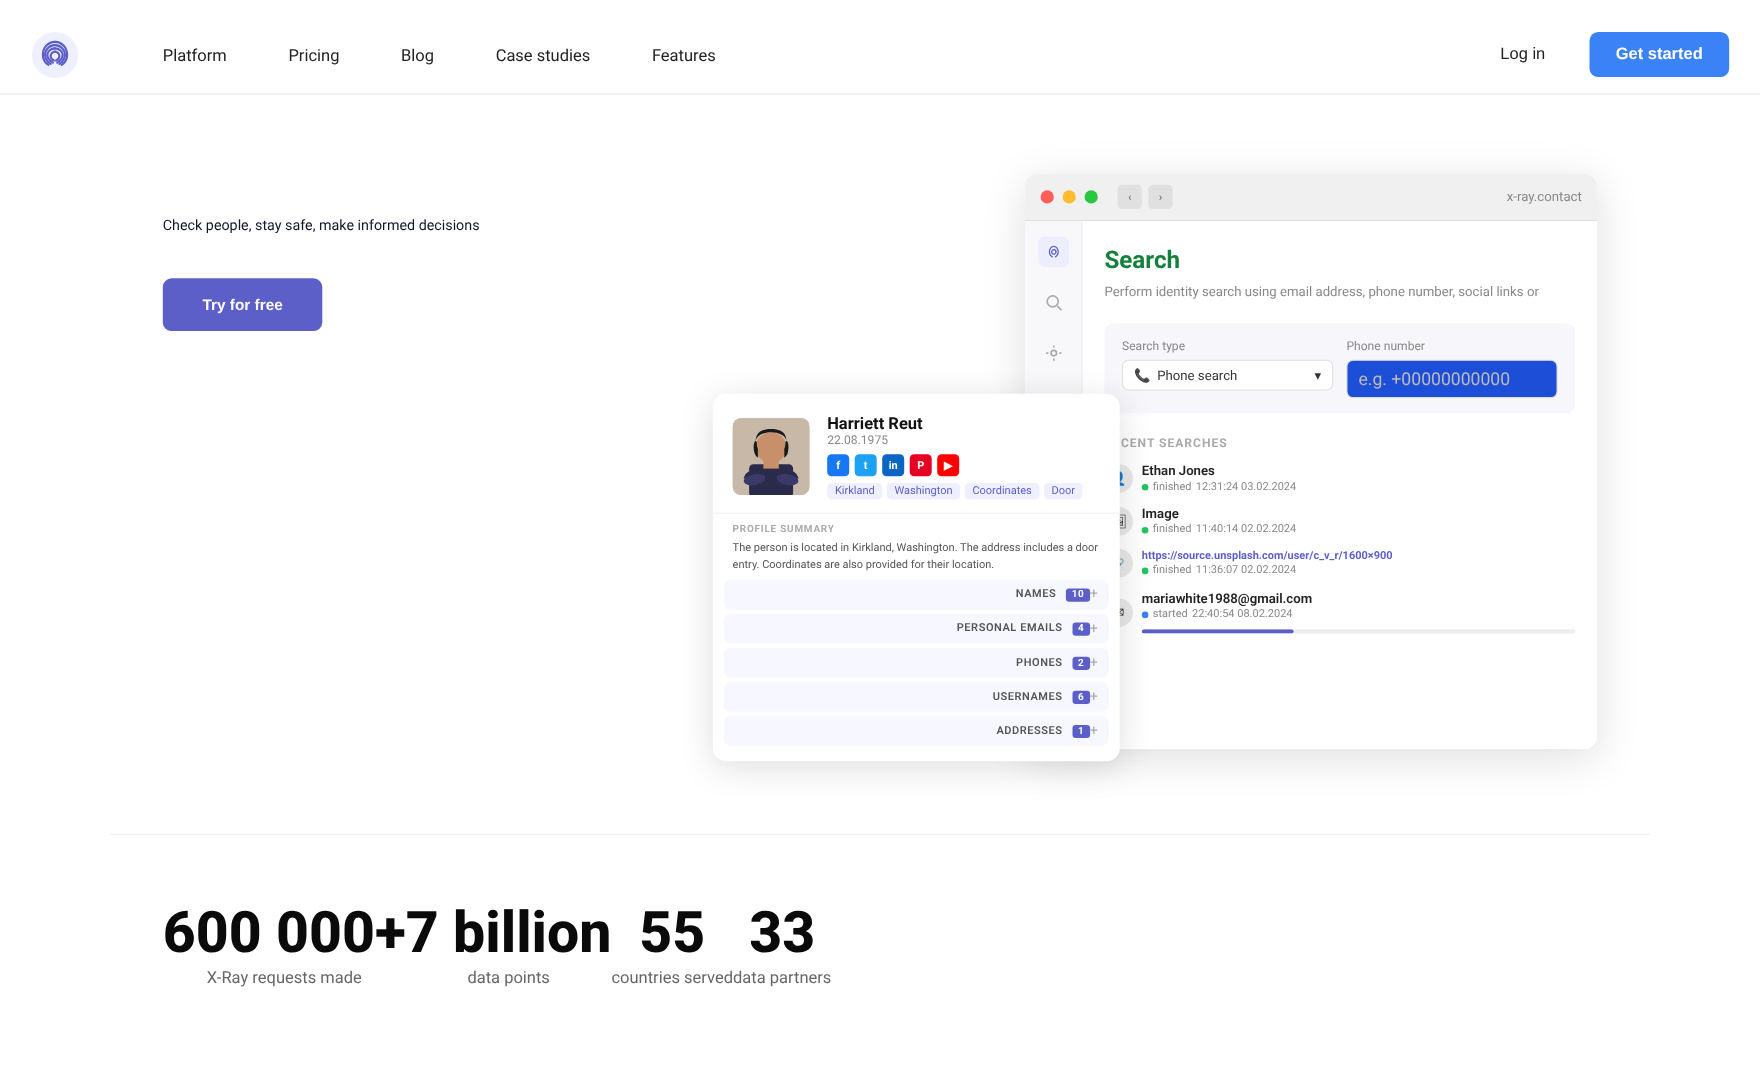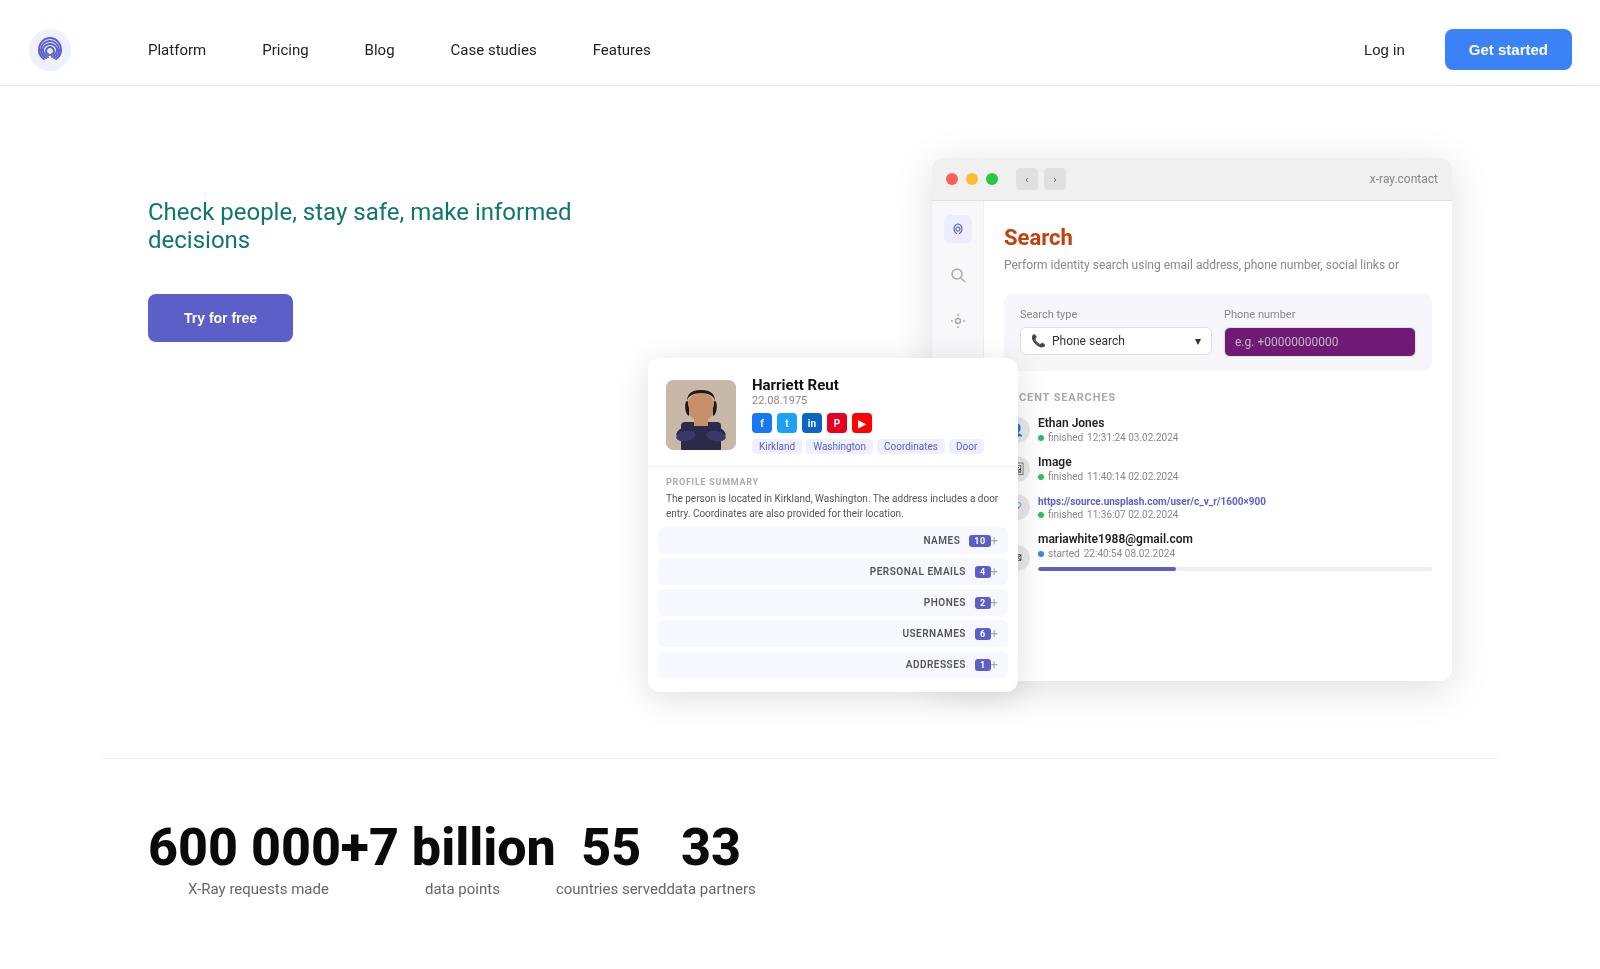--- a/index.html
+++ b/index.html
@@ -87,22 +87,22 @@
       padding-top: 40px;
     }
     .hero-title {
       font-size: 68px;
       font-weight: 800;
       line-height: 1.05;
       color: #0a0a0a;
       margin-bottom: 28px;
     }
     .hero-subtitle {
-      font-size: 24px;
-      color: #0f766e;
+      font-size: 13px;
+      color: #0f172a;
       margin-bottom: 40px;
       font-weight: 400;
     }
     .btn-try-free {
       background: #5b5fc7;
       color: #fff;
       border: none;
       border-radius: 8px;
       padding: 16px 36px;
       font-size: 14px;
@@ -194,21 +194,21 @@
       border-radius: 6px;
       color: #5b5fc7;
     }
     .browser-content {
       flex: 1;
       padding: 24px 20px 16px 20px;
     }
     .search-title {
       font-size: 22px;
       font-weight: 700;
-      color: #c2410c;
+      color: #15803d;
       margin-bottom: 6px;
     }
     .search-desc {
       font-size: 12px;
       color: #888;
       margin-bottom: 20px;
       line-height: 1.5;
     }
     .search-form {
       background: #f7f7fb;
@@ -234,39 +234,39 @@
       background: #fff;
       border: 1px solid #e0e0e0;
       border-radius: 6px;
       padding: 6px 10px;
       font-size: 12px;
       color: #333;
       gap: 6px;
       cursor: pointer;
     }
     .search-phone-input {
-      background: #701a75;
+      background: #1d4ed8;
       border: 1px solid #e0e0e0;
       border-radius: 6px;
       padding: 7px 10px;
-      font-size: 12px;
+      font-size: 16px;
       color: #bbb;
       width: 100%;
     }
     .recent-searches-title {
       font-size: 11px;
       font-weight: 700;
       color: #aaa;
       text-transform: uppercase;
       letter-spacing: 0.08em;
       margin-bottom: 12px;
     }
     .recent-item {
       display: flex;
-      align-items: flex-end;
+      align-items: center;
       gap: 8px;
       margin-bottom: 12px;
     }
     .recent-item-avatar {
       width: 26px;
       height: 26px;
       border-radius: 50%;
       background: #e8e8e8;
       display: flex;
       align-items: center;

